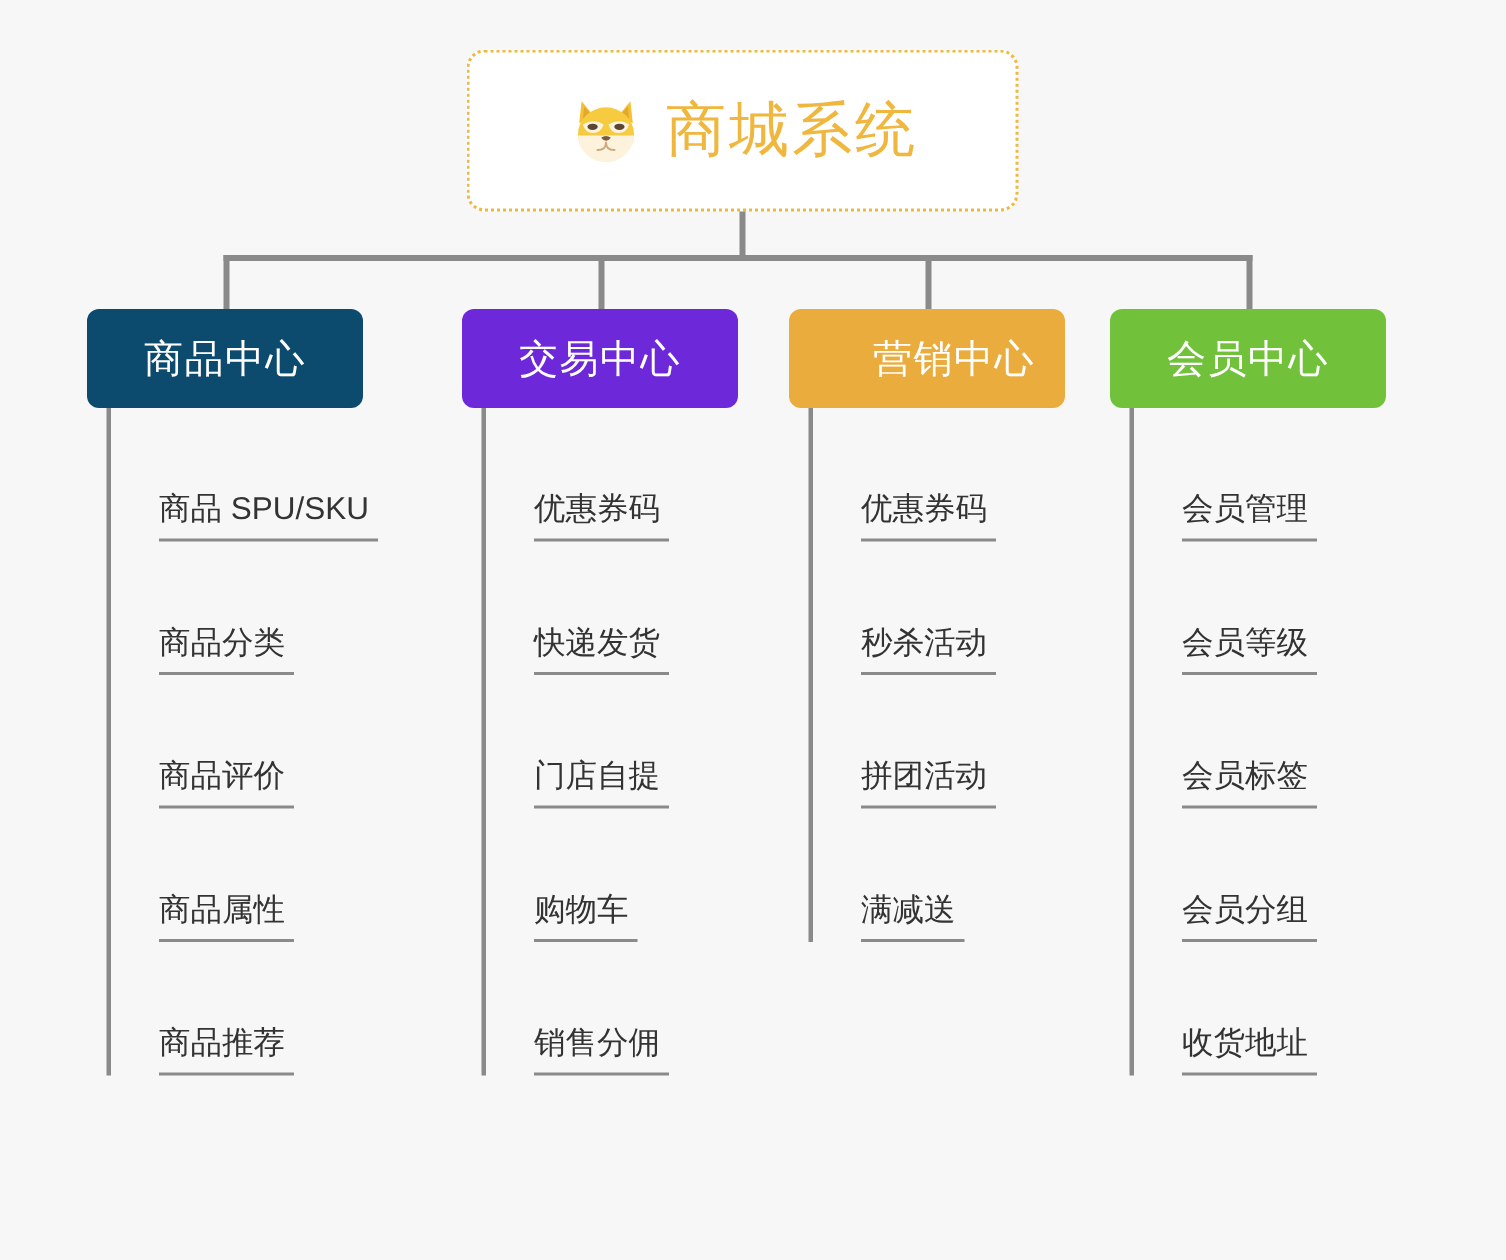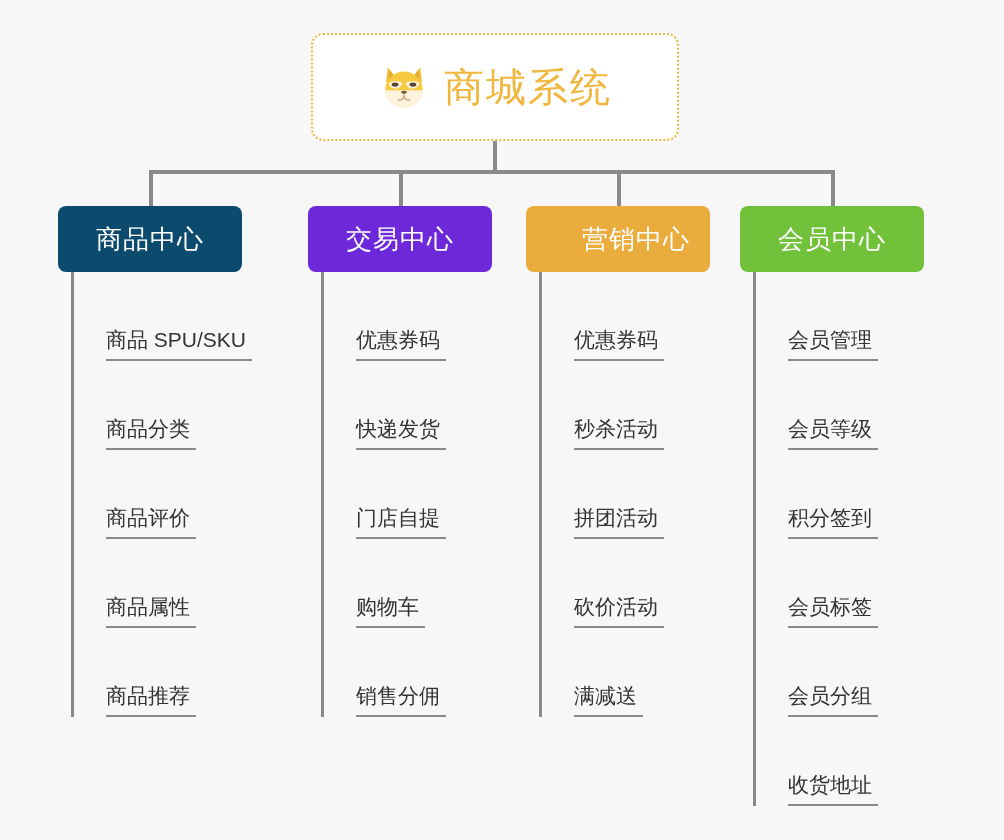--- a/index.html
+++ b/index.html
@@ -203,42 +203,36 @@
         <div class="leaf">
           <span class="leaf-text">优惠券码</span>
         </div>
         <div class="leaf">
           <span class="leaf-text">秒杀活动</span>
         </div>
         <div class="leaf">
           <span class="leaf-text">拼团活动</span>
         </div>
         <div class="leaf">
-          <span class="leaf-text">砍价活动</span>
-        </div>
-        <div class="leaf">
           <span class="leaf-text">满减送</span>
         </div>
       </div>
     </div>
   <div class="branch" style="left:740px;">
       <div class="branch-header" style="background: rgb(114, 193, 59);">
         <span>会员中心</span>
       </div>
       <div class="leaf-list">
         <div class="leaf">
           <span class="leaf-text">会员管理</span>
         </div>
         <div class="leaf">
           <span class="leaf-text">会员等级</span>
         </div>
         <div class="leaf">
-          <span class="leaf-text">积分签到</span>
-        </div>
-        <div class="leaf">
           <span class="leaf-text">会员标签</span>
         </div>
         <div class="leaf">
           <span class="leaf-text">会员分组</span>
         </div>
         <div class="leaf">
           <span class="leaf-text">收货地址</span>
         </div>
       </div>
     </div>

